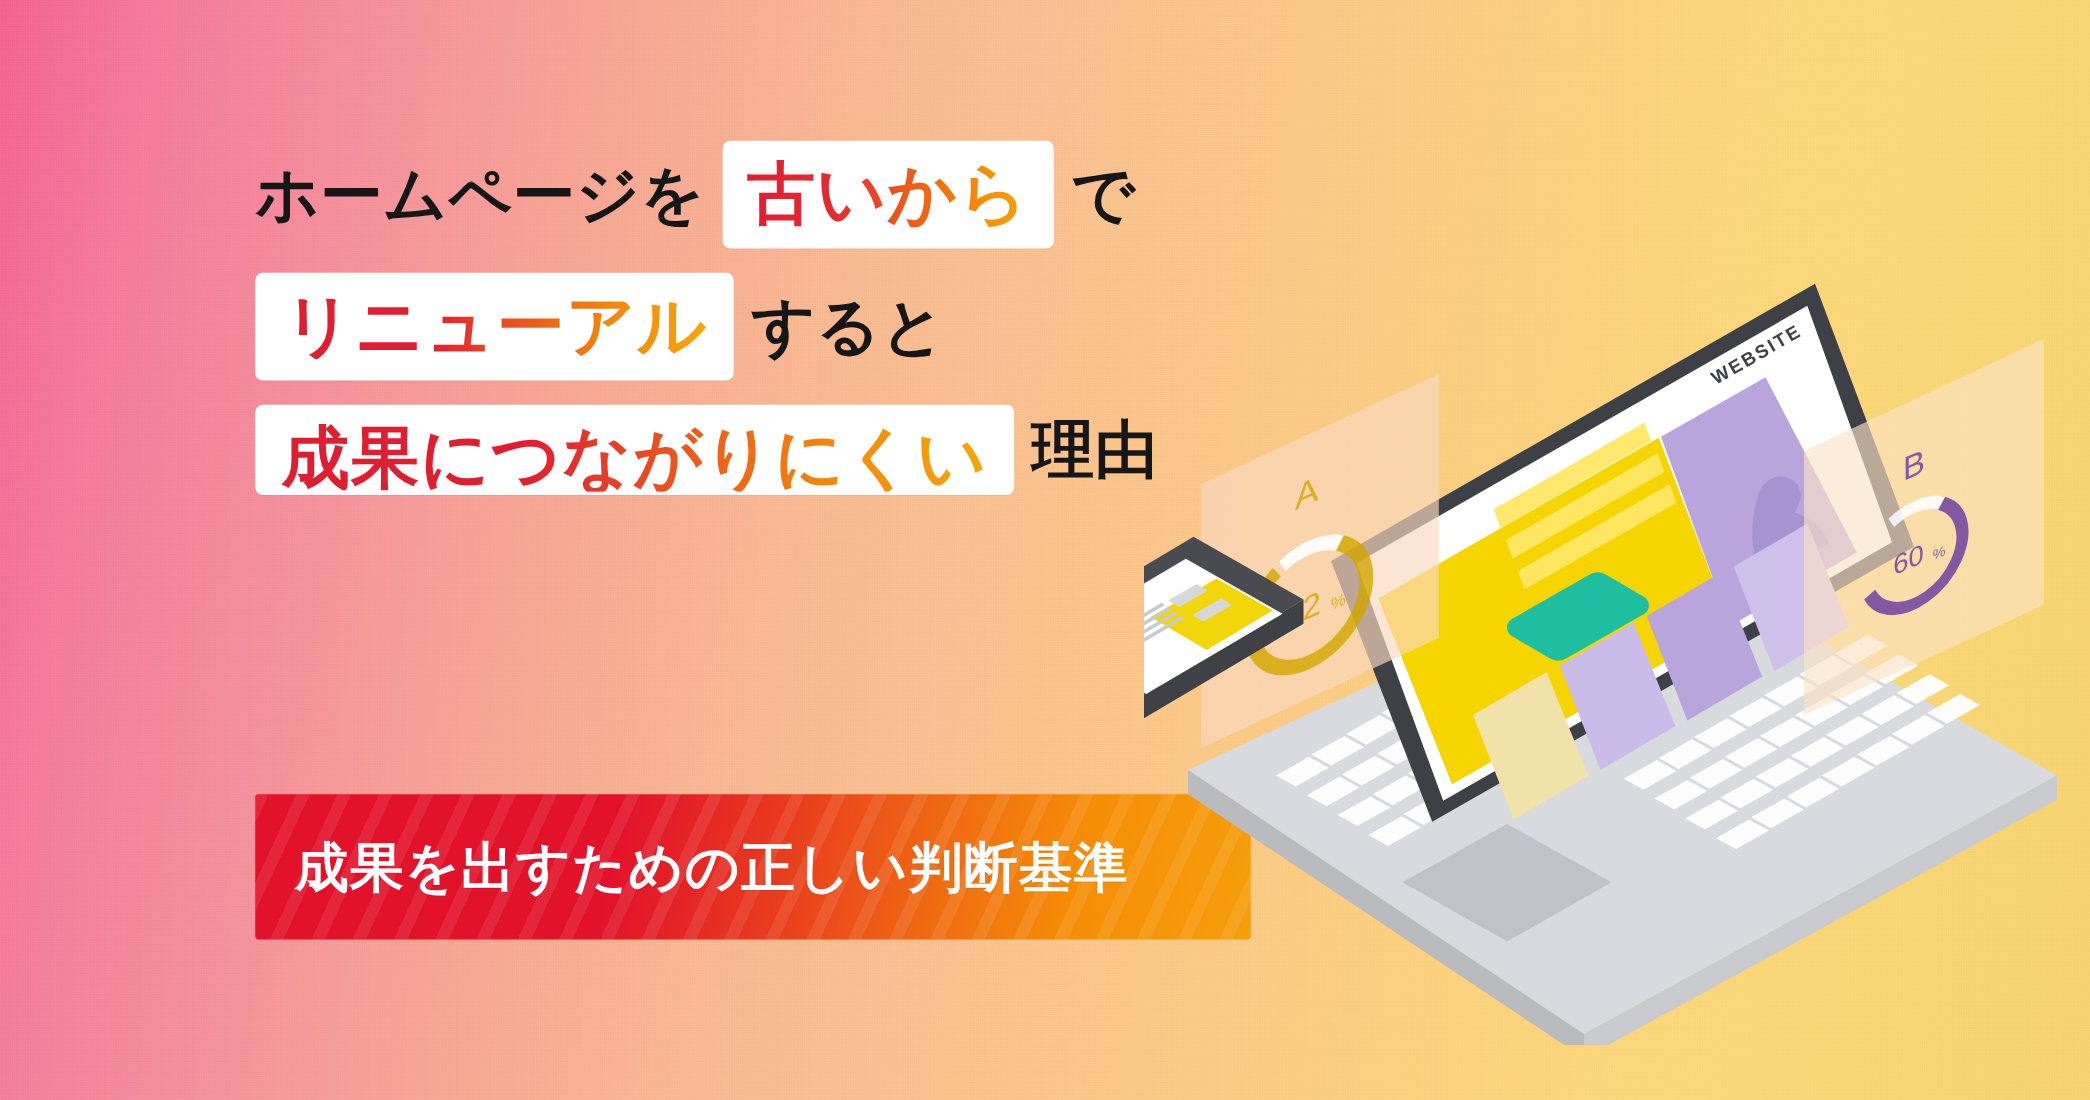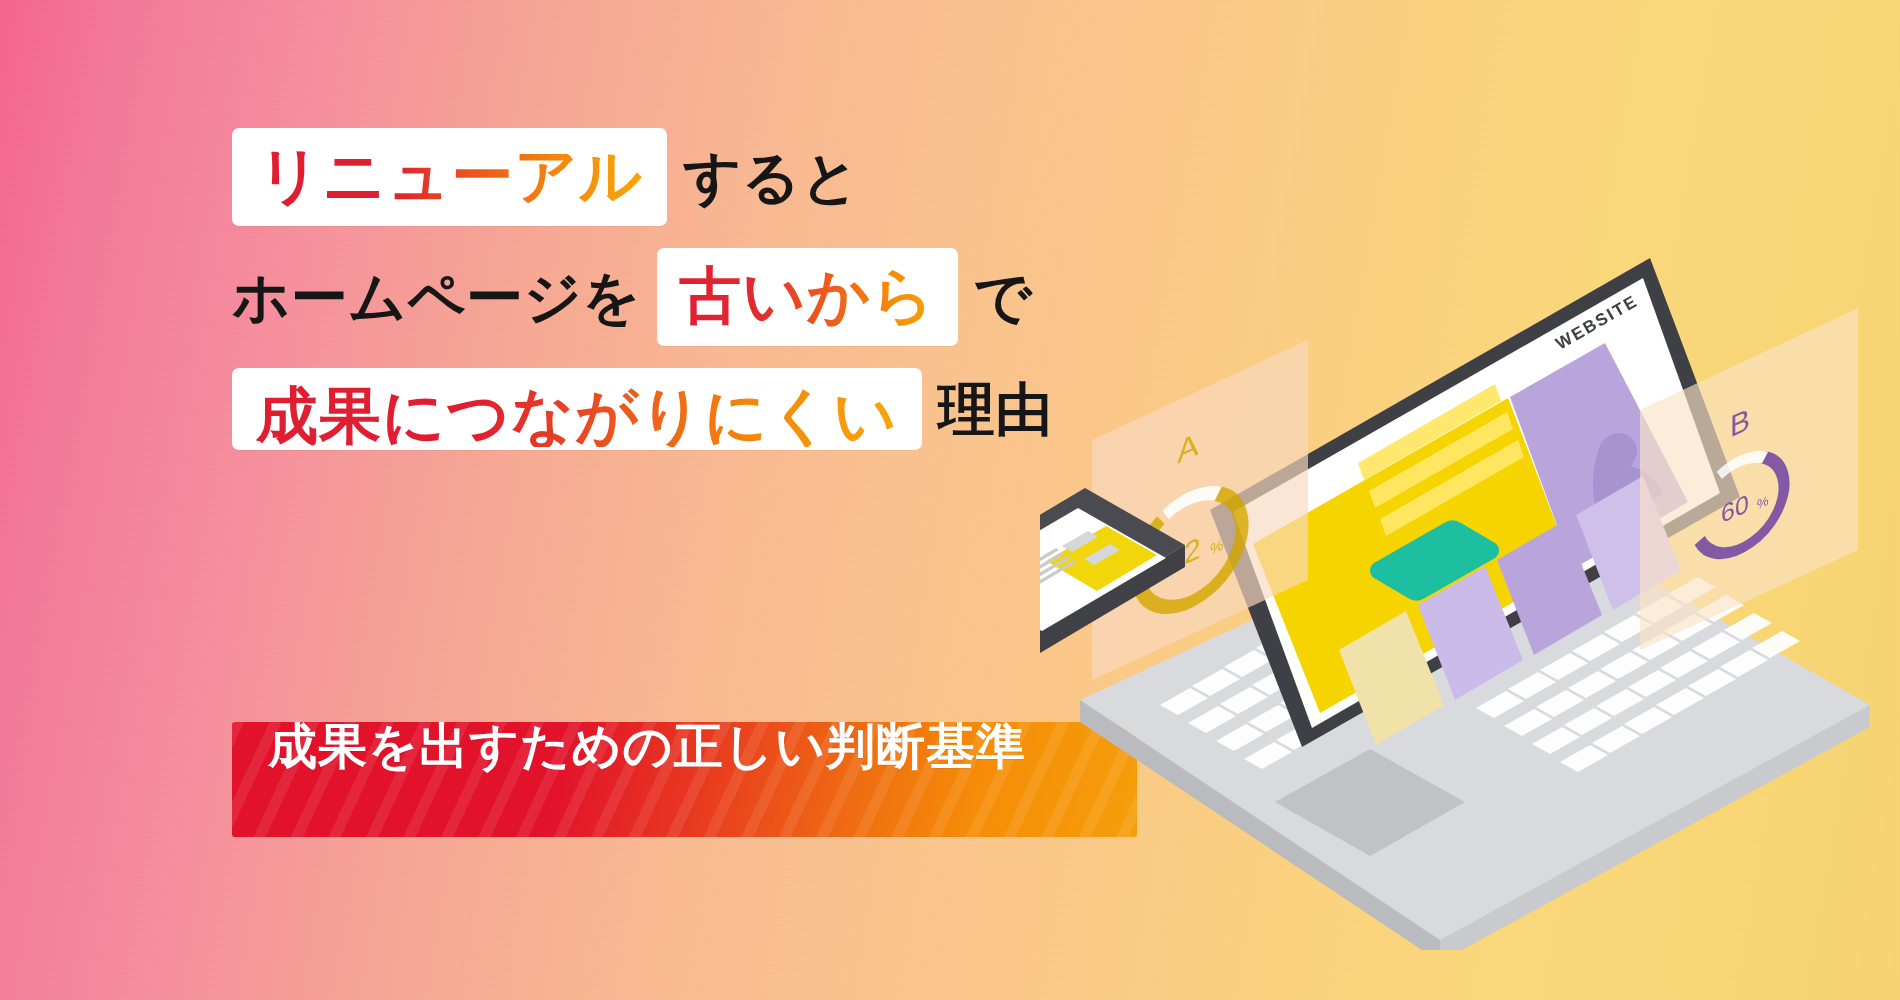--- a/index.html
+++ b/index.html
@@ -85,26 +85,26 @@
   }
   .grad-text.wide{
     background-image:linear-gradient(90deg,#e01e32 0%,#e01e32 34%,#ec5a1d 58%,#f4880a 78%,#f7a60c 100%);
   }
   .sp-l{ margin-left:16px; }
 
   
   #ribbon{
     position:absolute;
     left:232px; top:722px;
-    width:905px; height:115px;
+    width:905px; height:132px;
     border-radius:3px;
     background:linear-gradient(100deg,#e2122b 0%,#e2122b 36%,#e83a1f 52%,#ef6a12 68%,#f58d07 82%,#f59e0b 100%);
     overflow:hidden;
     display:flex;
-    align-items:flex-start;
+    align-items:center;
   }
   #ribbon .stripes{
     position:absolute; inset:0;
     background-image:repeating-linear-gradient(115deg,
         rgba(255,255,255,.085) 0px, rgba(255,255,255,.085) 11px,
         rgba(255,255,255,0) 11px, rgba(255,255,255,0) 34px);
     pointer-events:none;
   }
   #ribbon .rb-text{
     position:relative;
@@ -128,33 +128,33 @@
 </style>
 </head>
 <body>
 
 <div id="stage">
 
   <div id="grain"></div>
 
   <div id="headline">
 
-    <div class="hl-line l2">
-      <span class="chip c2">
-        <span class="grad-text wide">リニューアル</span>
-      </span>
-      <span class="plain sp-l">すると</span>
-    </div>
-
     <div class="hl-line l1">
       <span class="plain">ホームページを</span>
       <span class="chip c1 sp-l">
         <span class="grad-text">古いから</span>
       </span>
       <span class="plain sp-l">で</span>
+    </div>
+
+    <div class="hl-line l2">
+      <span class="chip c2">
+        <span class="grad-text wide">リニューアル</span>
+      </span>
+      <span class="plain sp-l">すると</span>
     </div>
 
     <div class="hl-line l3">
       <span class="chip c3">
         <span class="grad-text wide">成果につながりにくい</span>
       </span>
       <span class="plain sp-l">理由</span>
     </div>
 
   </div>

